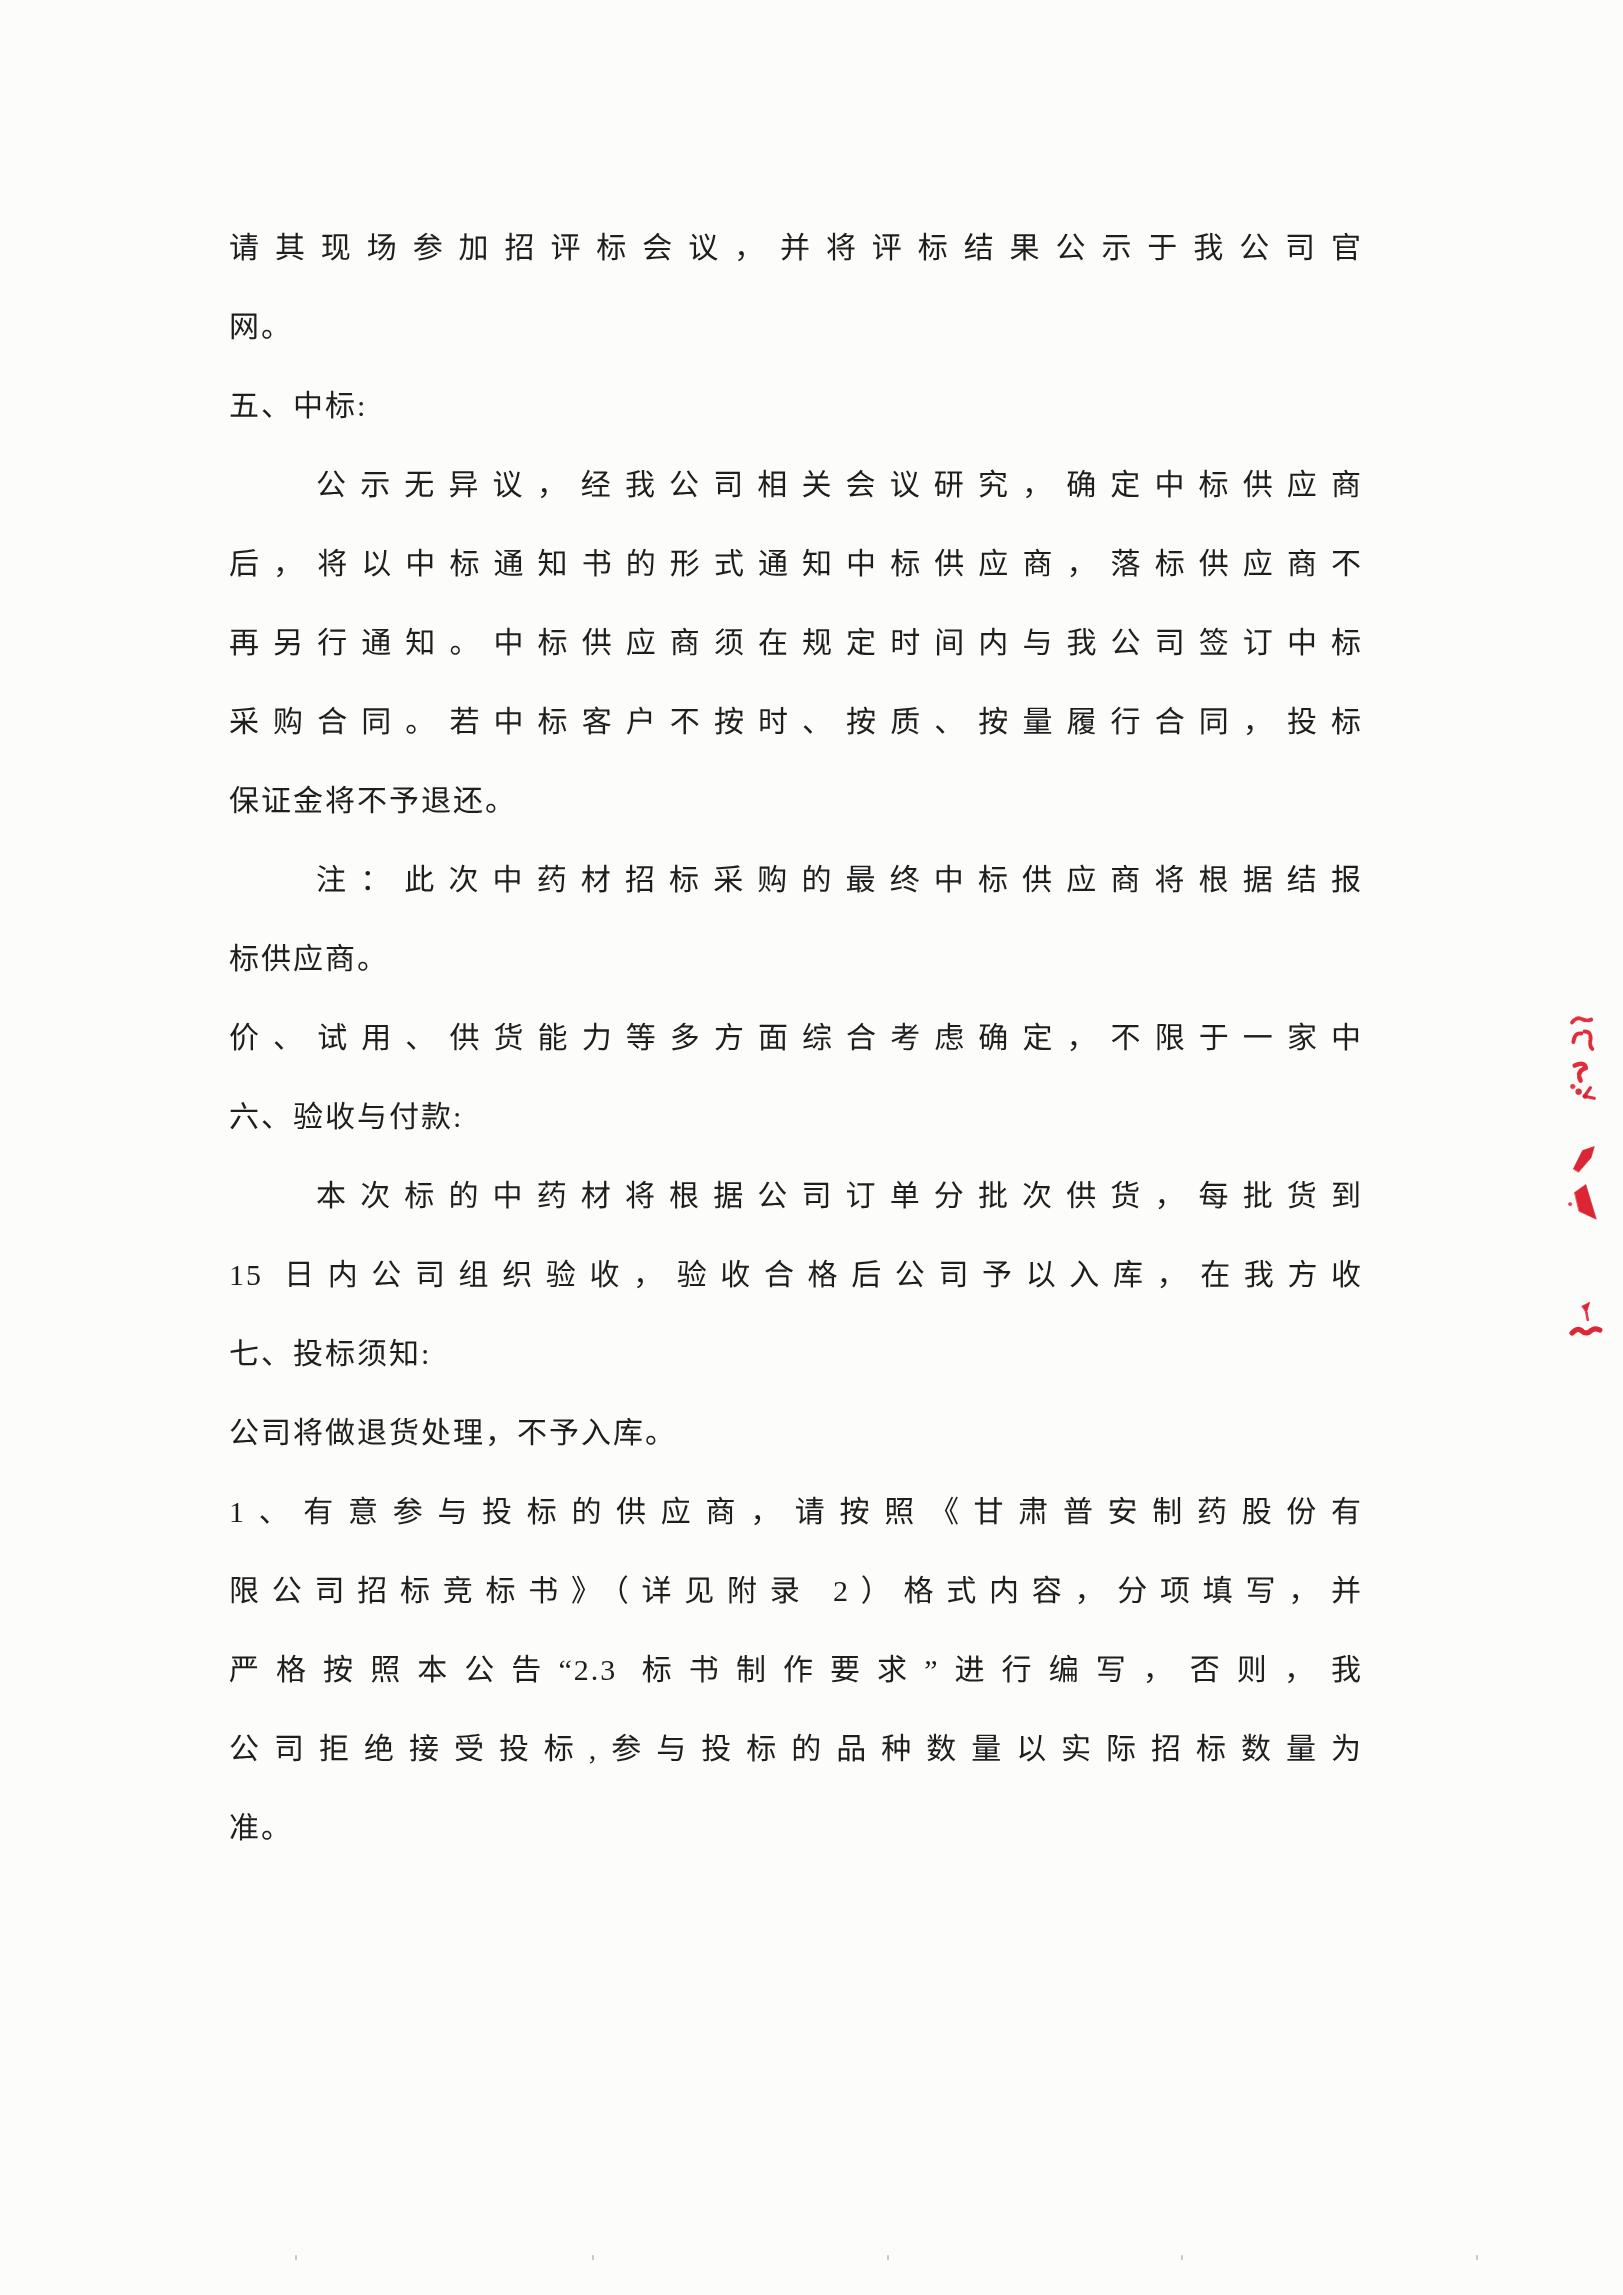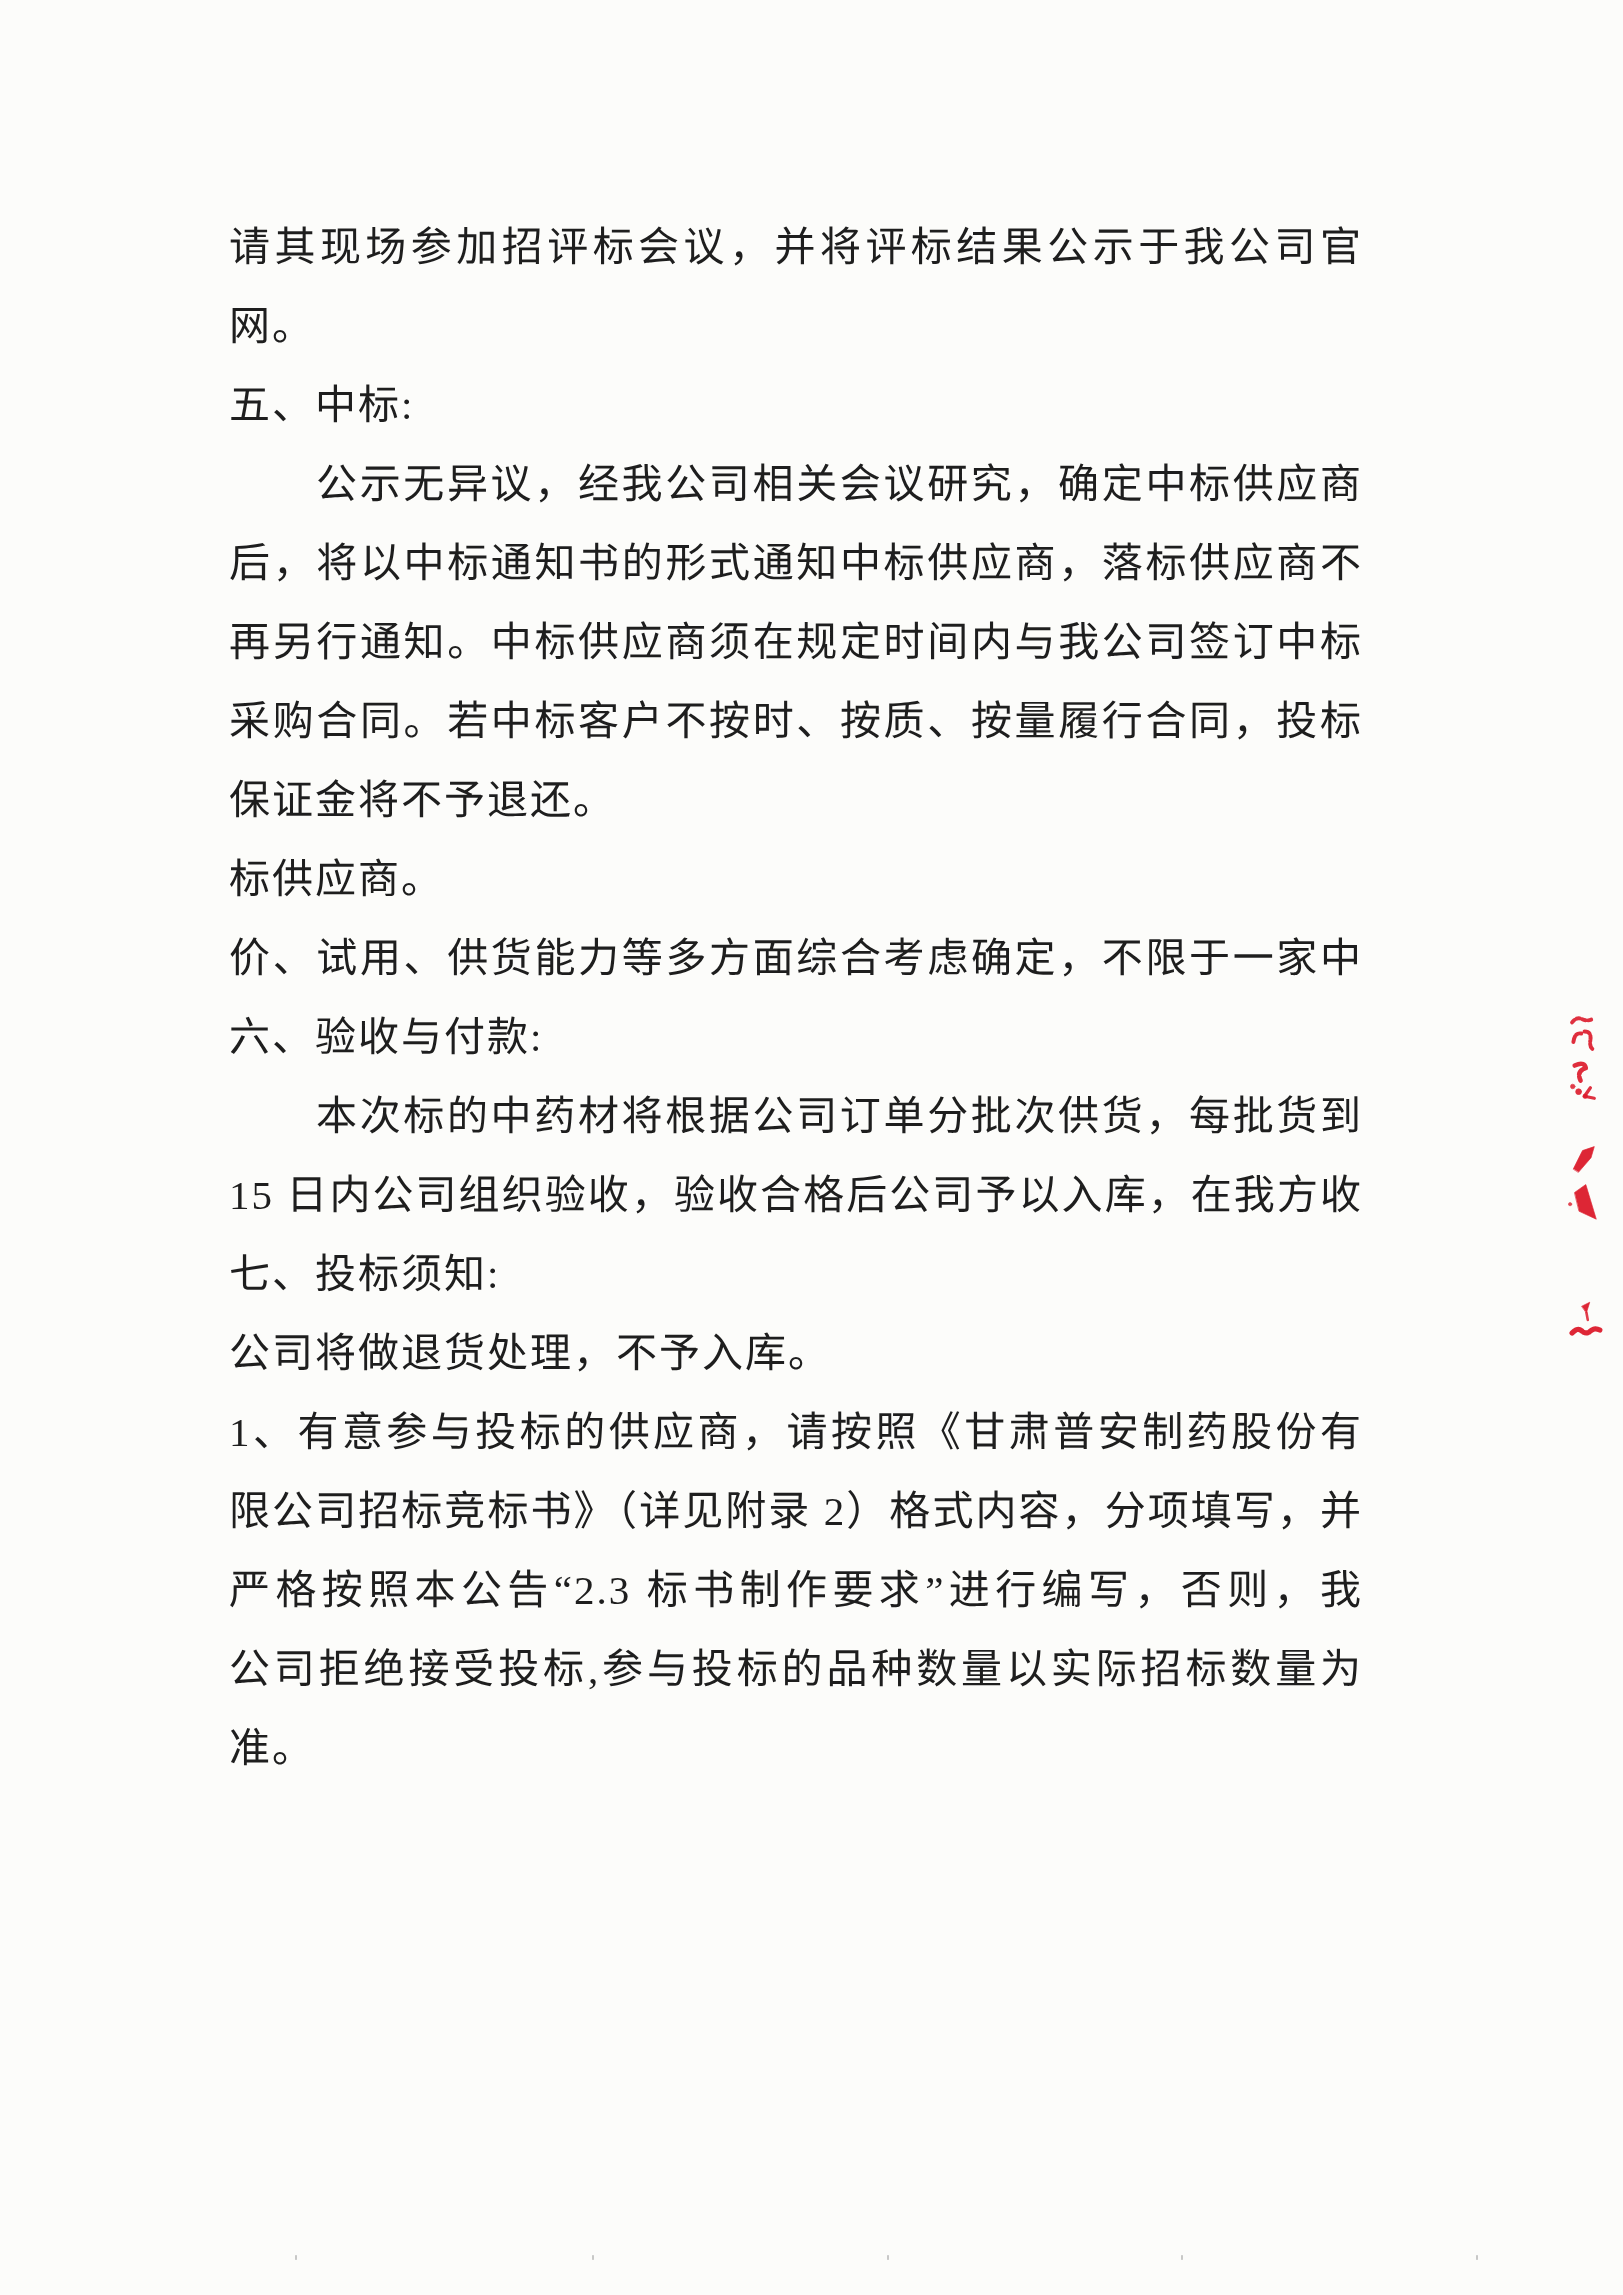--- a/index.html
+++ b/index.html
@@ -18,21 +18,21 @@
   }
   .text-block {
     position: absolute;
     left: 229px;
     top: 208px;
     width: 1134px;
   }
   .line {
     height: 79px;
     line-height: 79px;
-    font-size: 41px;
+    font-size: 30px;
     letter-spacing: 2px;
     color: var(--ink, #1e1e1e);
     text-align: left;
     white-space: nowrap;
   }
   .line.fill {
     white-space: normal;
     text-align: justify;
     text-align-last: justify;
     text-justify: inter-character;
@@ -63,20 +63,21 @@
 
   <div class="text-block" id="doc-lines">
       <div class="line fill">请其现场参加招评标会议，并将评标结果公示于我公司官</div>
       <div class="line">网。</div>
       <div class="line">五、中标:</div>
       <div class="line fill indent">公示无异议，经我公司相关会议研究，确定中标供应商</div>
       <div class="line fill">后，将以中标通知书的形式通知中标供应商，落标供应商不</div>
       <div class="line fill">再另行通知。中标供应商须在规定时间内与我公司签订中标</div>
       <div class="line fill">采购合同。若中标客户不按时、按质、按量履行合同，投标</div>
       <div class="line">保证金将不予退还。</div>
+      <div class="line fill indent">注：此次中药材招标采购的最终中标供应商将根据结报</div>
       <div class="line">标供应商。</div>
       <div class="line fill">价、试用、供货能力等多方面综合考虑确定，不限于一家中</div>
       <div class="line">六、验收与付款:</div>
       <div class="line fill indent">本次标的中药材将根据公司订单分批次供货，每批货到</div>
       <div class="line fill">15 日内公司组织验收，验收合格后公司予以入库，在我方收</div>
       <div class="line">七、投标须知:</div>
       <div class="line">公司将做退货处理，不予入库。</div>
       <div class="line fill">1、有意参与投标的供应商，请按照《甘肃普安制药股份有</div>
       <div class="line fill">限公司招标竞标书》（详见附录 2）格式内容，分项填写，并</div>
       <div class="line fill">严格按照本公告“2.3 标书制作要求”进行编写，否则，我</div>

